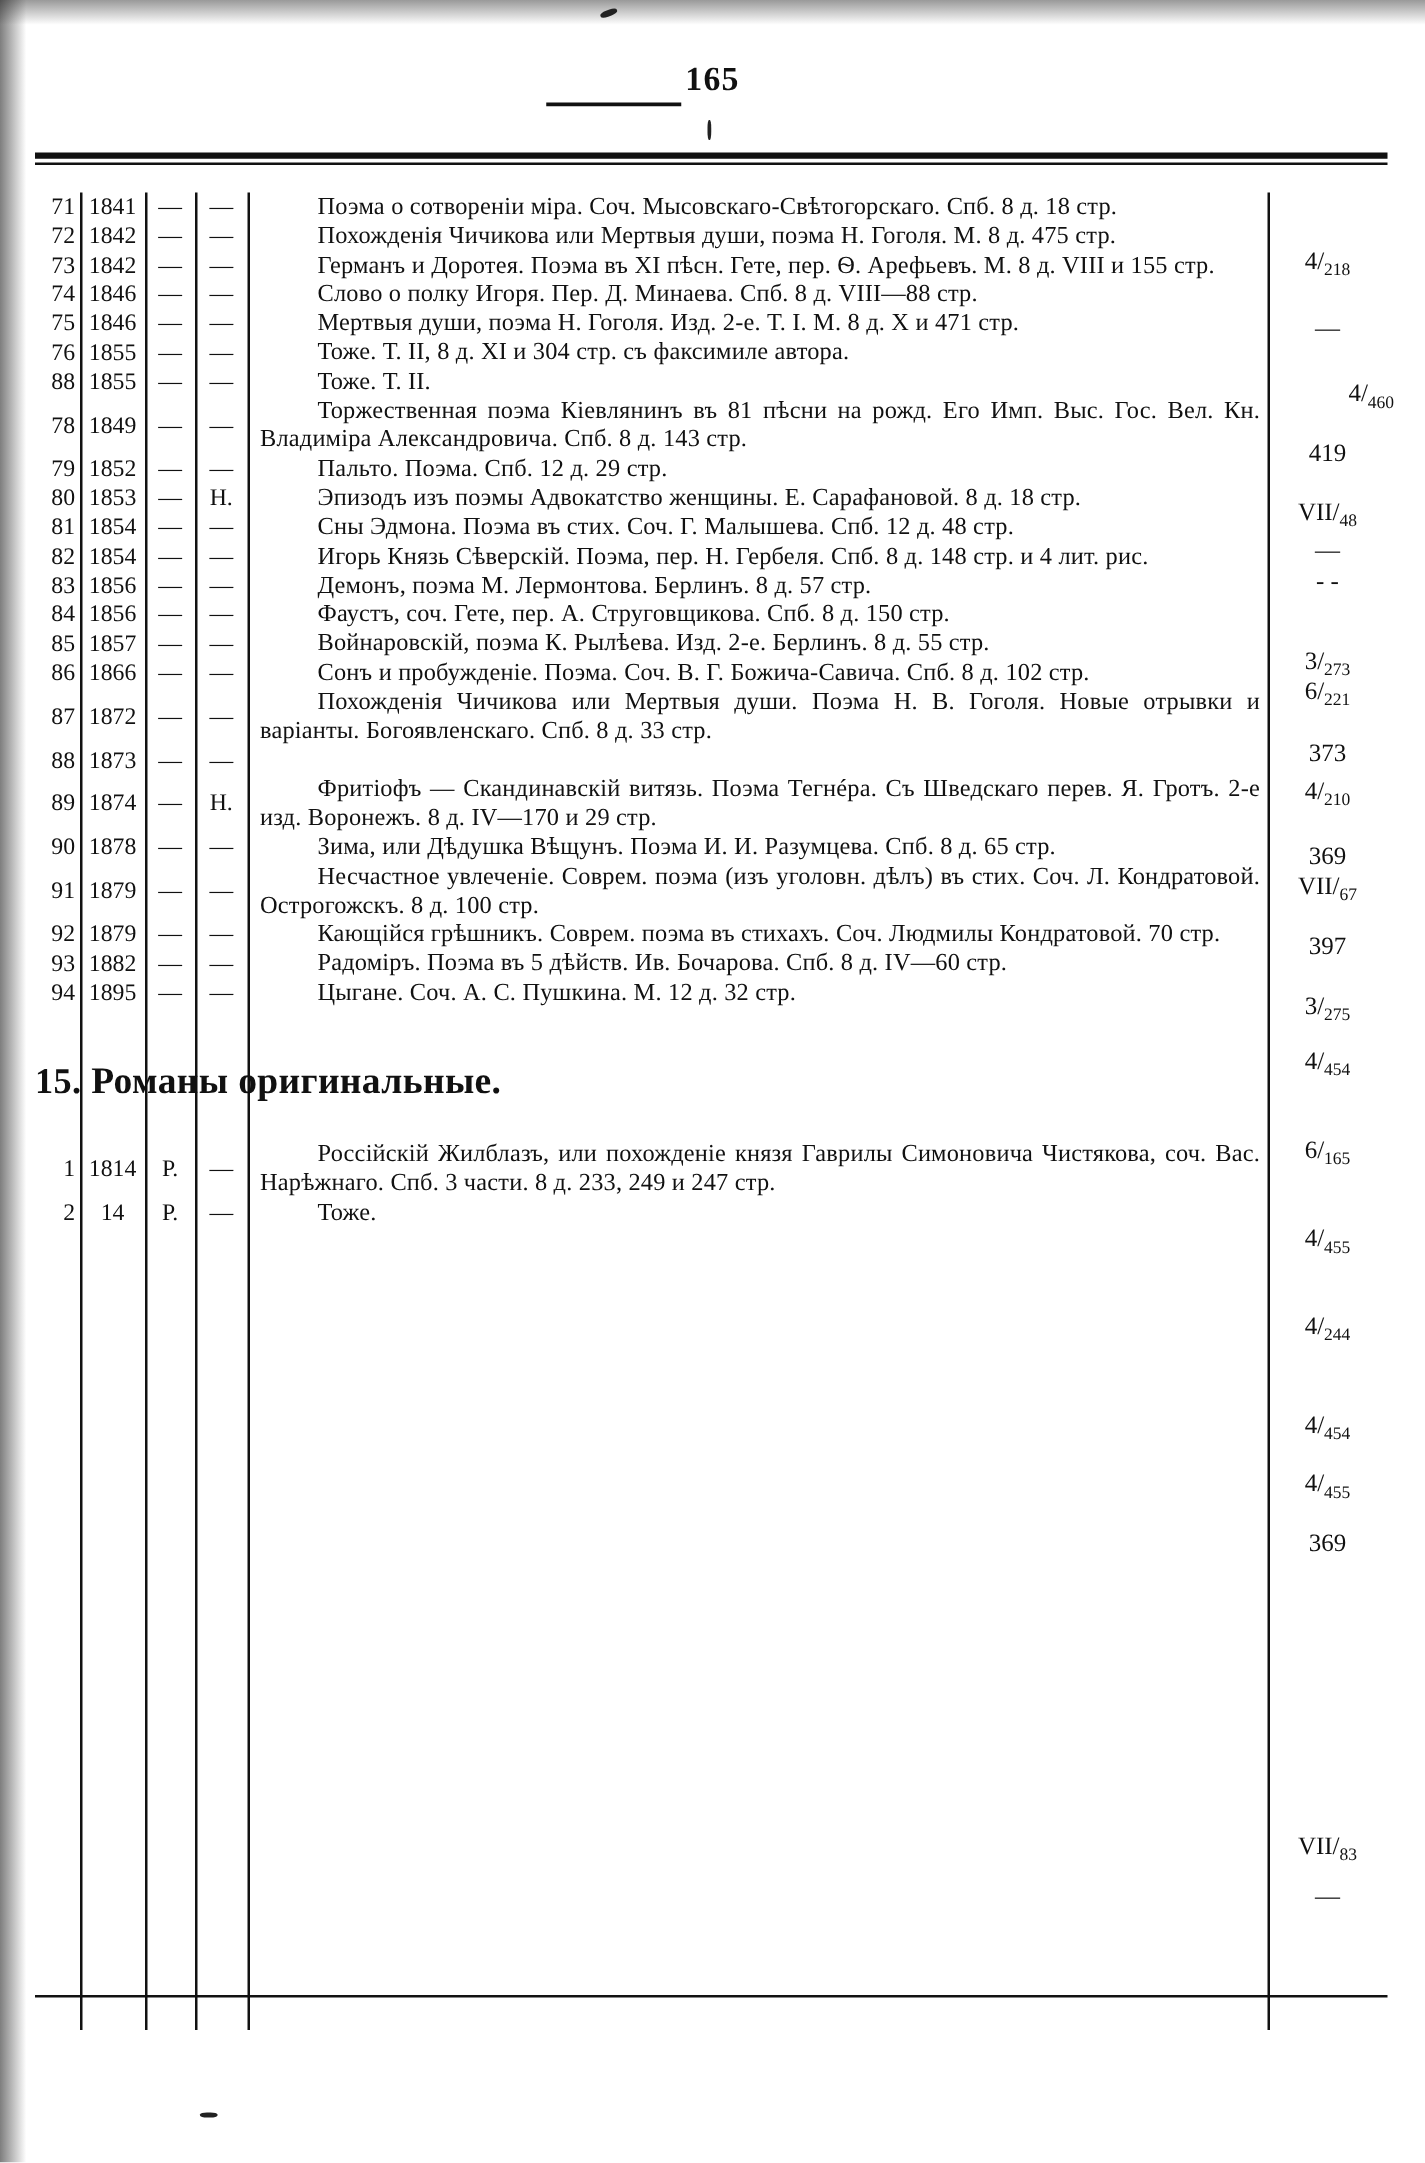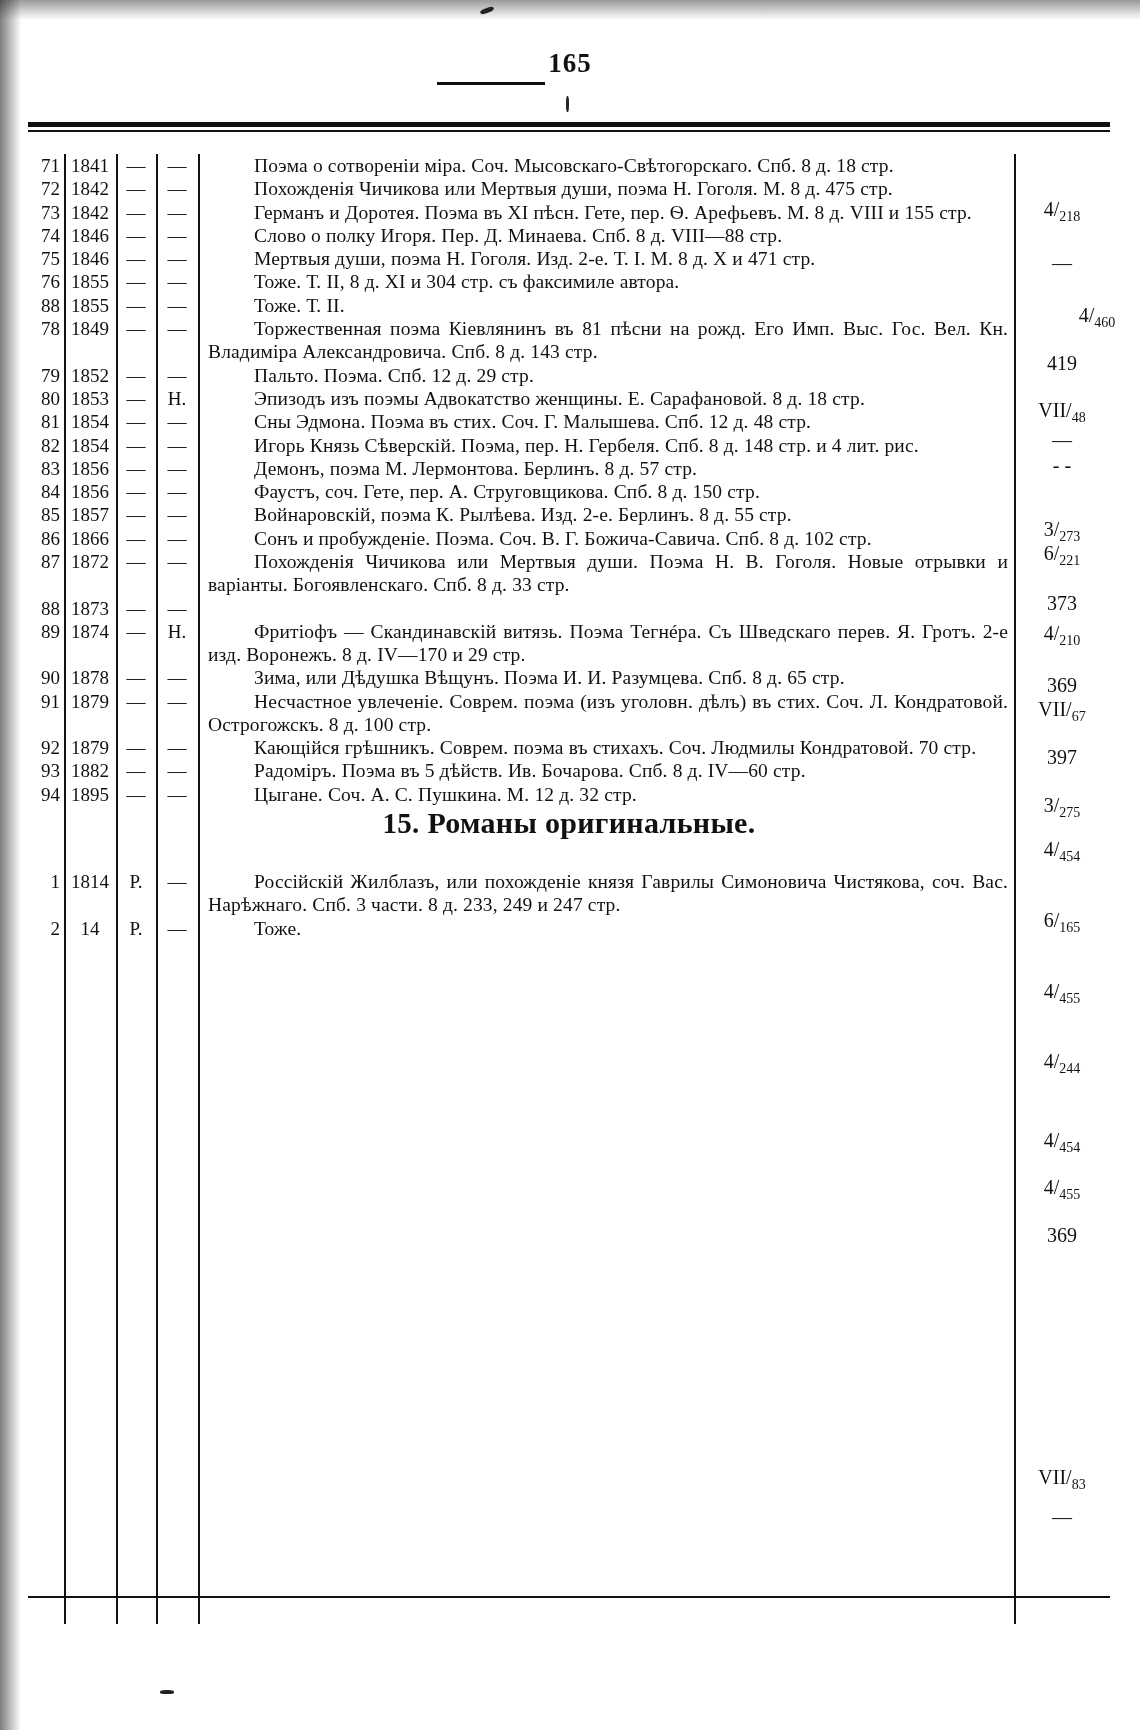--- a/index.html
+++ b/index.html
@@ -83,21 +83,21 @@
     width: 2px;
     background: #111;
   }
 
   .rows {
     position: relative;
   }
 
   .row {
     display: flex;
-    align-items: flex-start;
+    align-items: center;
     position: relative;
   }
 
   .c-num {
     width: 36px;
     text-align: right;
     padding-right: 4px;
     font-size: 19px;
     line-height: 23px;
     box-sizing: border-box;
@@ -158,23 +158,23 @@
     font-size: 20px;
     white-space: nowrap;
   }
   .frac sup, .frac .num { font-size: 20px; }
   .frac .den {
     font-size: 14px;
     vertical-align: sub;
   }
 
   .section-title {
-    text-align: center;
     font-size: 30px;
     font-weight: bold;
+    margin-top: 42px;
     margin-bottom: 30px;
     letter-spacing: 0.3px;
     font-family: Liberation Serif, serif;
   }
   .section-title .numpart { font-size: 29px; }
   .bottom-line {
     position: absolute;
     left: 28px;
     top: 1596px;
     width: 1082px;

